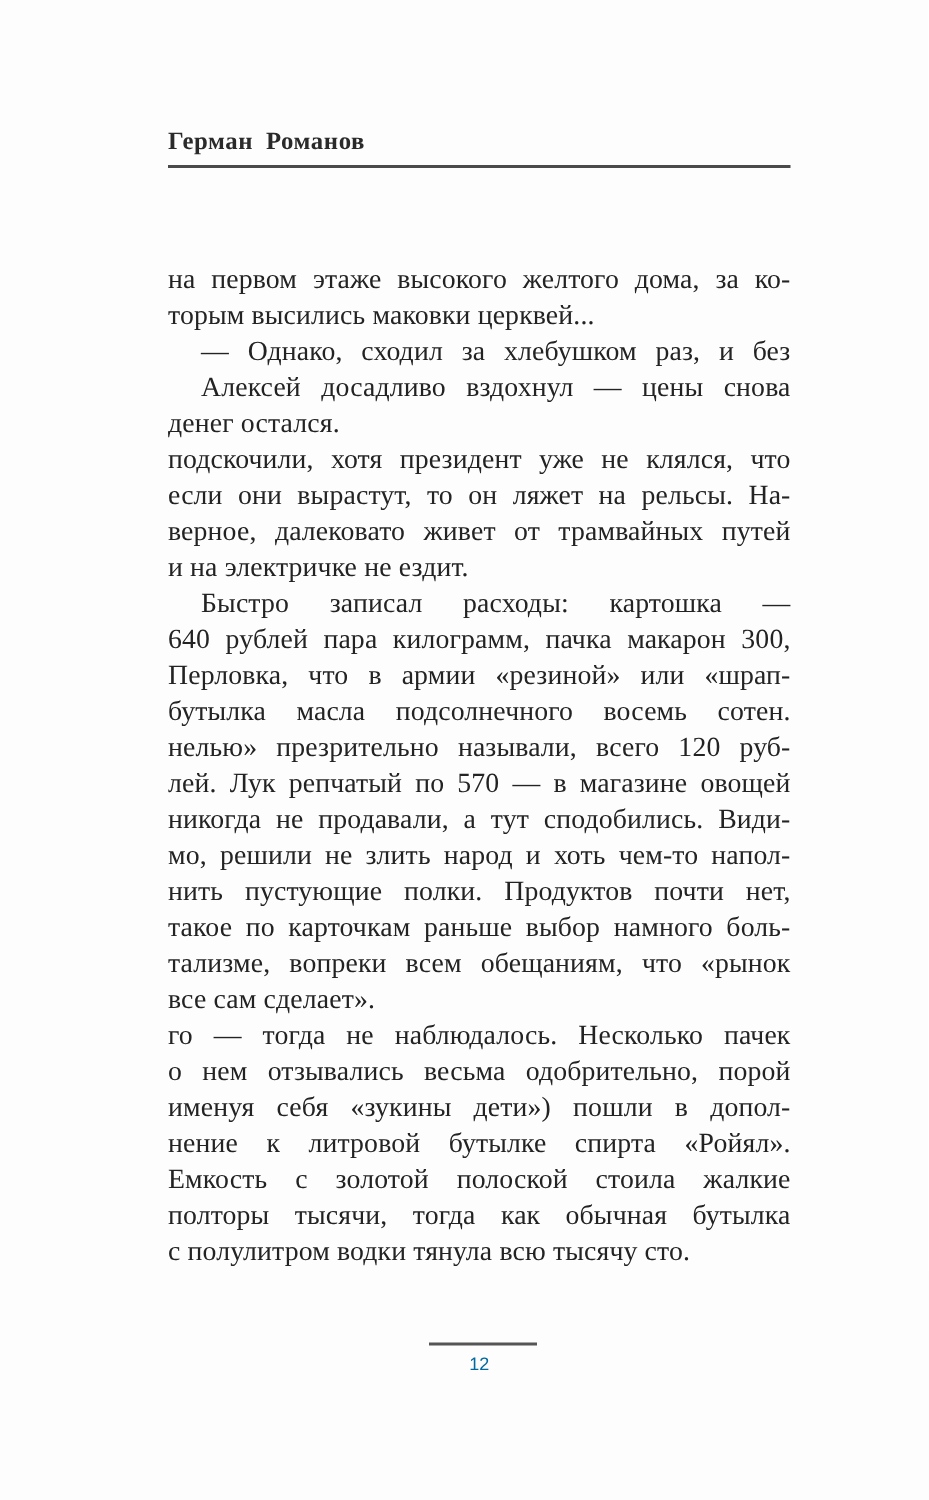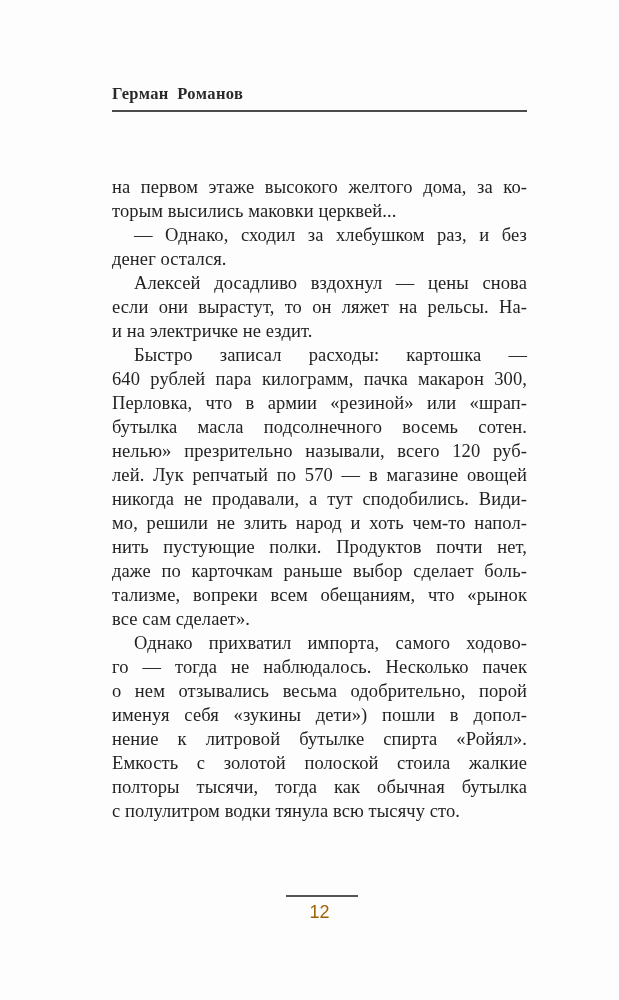--- a/index.html
+++ b/index.html
@@ -64,54 +64,55 @@
     height: 1.5px;
     background: #555555;
   }
   .page-number {
     position: absolute;
     left: 112px;
     top: 902px;
     width: 415px;
     text-align: center;
     font-family: "Liberation Sans", sans-serif;
-    font-size: 18px;
-    color: #a16207;
+    font-size: 12px;
+    color: #0369a1;
   }
 </style>
 </head>
 <body>
 
 <div class="page">
 
   <div class="author">Герман Романов</div>
 
   <div class="header-rule"></div>
 
   <div class="body-text">
       <div class="line">на первом этаже высокого желтого дома, за ко-</div>
       <div class="line last">торым высились маковки церквей...</div>
       <div class="line indent">— Однако, сходил за хлебушком раз, и без</div>
+      <div class="line indent">Алексей досадливо вздохнул — цены снова</div>
       <div class="line last">денег остался.</div>
-      <div class="line indent">Алексей досадливо вздохнул — цены снова</div>
+      <div class="line">подскочили, хотя президент уже не клялся, что</div>
       <div class="line">если они вырастут, то он ляжет на рельсы. На-</div>
+      <div class="line">верное, далековато живет от трамвайных путей</div>
       <div class="line last">и на электричке не ездит.</div>
       <div class="line indent">Быстро записал расходы: картошка —</div>
       <div class="line">640 рублей пара килограмм, пачка макарон 300,</div>
       <div class="line">Перловка, что в армии «резиной» или «шрап-</div>
       <div class="line">бутылка масла подсолнечного восемь сотен.</div>
       <div class="line">нелью» презрительно называли, всего 120 руб-</div>
       <div class="line">лей. Лук репчатый по 570 — в магазине овощей</div>
       <div class="line">никогда не продавали, а тут сподобились. Види-</div>
       <div class="line">мо, решили не злить народ и хоть чем-то напол-</div>
       <div class="line">нить пустующие полки. Продуктов почти нет,</div>
-      <div class="line">даже по карточкам раньше выбор сделает боль-</div>
+      <div class="line">такое по карточкам раньше выбор намного боль-</div>
       <div class="line">тализме, вопреки всем обещаниям, что «рынок</div>
       <div class="line last">все сам сделает».</div>
-      <div class="line indent">Однако прихватил импорта, самого ходово-</div>
       <div class="line">го — тогда не наблюдалось. Несколько пачек</div>
       <div class="line">о нем отзывались весьма одобрительно, порой</div>
       <div class="line">именуя себя «зукины дети») пошли в допол-</div>
       <div class="line">нение к литровой бутылке спирта «Ройял».</div>
       <div class="line">Емкость с золотой полоской стоила жалкие</div>
       <div class="line">полторы тысячи, тогда как обычная бутылка</div>
       <div class="line last">с полулитром водки тянула всю тысячу сто.</div>
     </div>
 
   <div class="footer-rule"></div>

